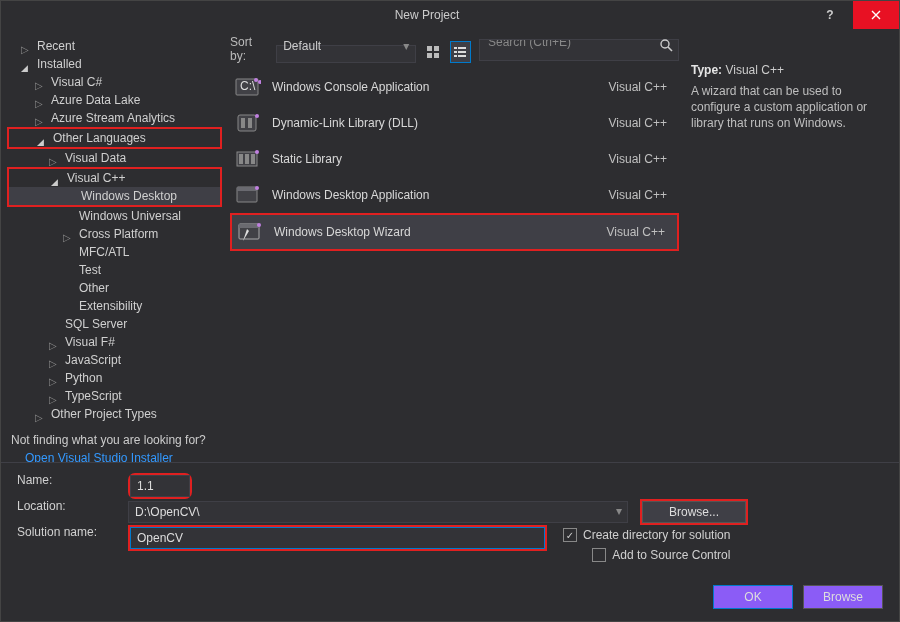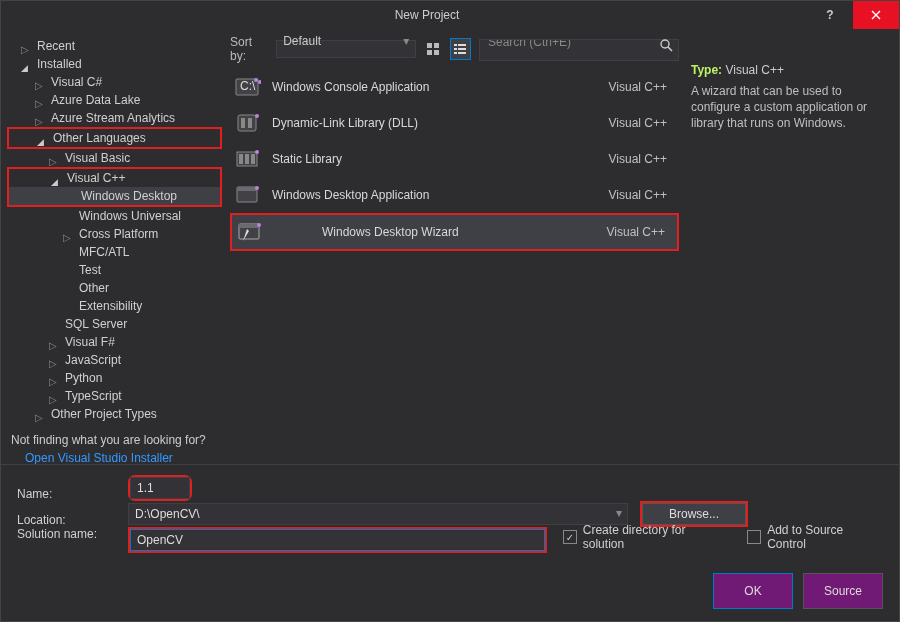--- a/index.html
+++ b/index.html
@@ -23,66 +23,66 @@
   .exp { width:12px; height:12px; display:inline-block; margin-right:4px; position:relative; }
   .exp.collapsed::before{ content:"▷"; color:#888; font-size:10px; position:static; border:none;}
   .exp.expanded::before{ content:"◢"; color:#ccc; font-size:9px; position:static; border:none;}
   .tnode.sel { background:#3f3f46; }
   .redbox { border:2px solid #e02020; }
   .ind1{padding-left:14px;} .ind2{padding-left:28px;} .ind3{padding-left:42px;} .ind4{padding-left:56px;}
   .treefoot { margin-top:auto; padding:10px 4px 0 4px;}
   .link { color:#3399ff; cursor:pointer; }
 
   
-  .ctoolbar { display:flex; align-items:center; height:28px; gap:6px; }
+  .ctoolbar { display:flex; align-items:flex-end; height:28px; gap:6px; }
   .ctoolbar .lbl { color:#bbb; }
   .ctoolbar .sortsel { flex:0 0 140px; height:17px; background:#333337; border:1px solid #3f3f46; color:#ccc; padding:0 18px 16px 6px; display:flex; align-items:center; position:relative;}
   .ctoolbar .sortsel::after{content:"▾"; position:absolute; right:6px; color:#888;}
   .viewbtn { width:22px; height:22px; display:flex; align-items:center; justify-content:center; border:1px solid transparent; }
   .viewbtn.active { background:#3f3f46; border-color:#007acc; }
   .searchbox { flex:1; position:relative; margin-left:auto; }
   .searchbox input { width:100%; height:22px; background:#333337; border:1px solid #3f3f46; color:#ccc; padding:0 26px 16px 8px; }
   .searchbox .sicon { position:absolute; right:6px; top:3px; color:#ccc; }
 
   
   .tmpllist { margin-top:6px; display:flex; flex-direction:column; }
   .tmpl { display:flex; align-items:center; height:36px; padding:0 4px; }
   .tmpl .ticon { width:28px; height:28px; margin-right:10px; display:flex; align-items:center; justify-content:center; }
   .tmpl .tname { flex:1; color:#d8d8d8; }
   .tmpl .tlang { color:#c0c0c0; padding-right:8px; }
-  .tmpl.sel { background:#3f3f46;gap:48px; }
+  .tmpl.sel { background:#3f3f46; }
   .tmpl.sel.redwrap { border:2px solid #e02020; height:38px;}
 
   .ticon svg { display:block; }
 
   
   .rightpane .typeline { color:#ccc; margin-bottom:6px; }
-  .rightpane .typeline b { color:#bef264; }
+  .rightpane .typeline b { color:#e5e5e5; }
   .rightpane .desc { color:#bfbfbf; line-height:1.35; }
 
   
   .bottom { border-top:1px solid #3f3f46; padding:10px 16px 10px 16px; }
-  .frow { display:flex; align-items:flex-end; height:26px; gap:6px; }
+  .frow { display:flex; align-items:flex-start; height:26px; gap:6px; }
   .frow .flabel { width:105px; color:#d0d0d0; }
   .frow .finput-wrap{flex:1; display:flex; align-items:center; gap:6px;}
   .finput { height:22px; background:#333337; border:1px solid #3f3f46; color:#ddd; padding:0 6px; }
   .finput.name { width:500px; }
   .finput.loc { width:500px; }
   .locwrap{position:relative;}
   .locwrap::after{content:"▾"; position:absolute; right:6px; top:3px; color:#888; pointer-events:none;}
   .finput.sol { width:500px; }
   .btn { height:22px; background:#3f3f46; border:1px solid #555; color:#ddd; padding:0 14px; display:inline-flex; align-items:center; justify-content:center; cursor:pointer; }
   .chkrow { display:flex; align-items:center; gap:6px; color:#d0d0d0; height:20px;}
   .chk { width:14px; height:14px; border:1px solid #888; display:inline-flex; align-items:center; justify-content:center; background:#2d2d30; font-size:10px; color:#ccc;}
   .chk.checked::before{content:"✓";}
-  .rightcol { display:flex; flex-direction:row; gap:20px; margin-left:10px;}
+  .rightcol { display:flex; flex-direction:column; gap:0; margin-left:10px;align-items:flex-end;}
 
   
   .dlgbtns { display:flex; justify-content:flex-end; gap:10px; padding:10px 16px 12px; }
-  .dbtn { width:80px; height:36px; background:#701a75; border:1px solid #555; color:#ddd; display:flex; align-items:center; justify-content:center; cursor:pointer;}
+  .dbtn { width:80px; height:24px; background:#8b5cf6; border:1px solid #555; color:#ddd; display:flex; align-items:center; justify-content:center; cursor:pointer;}
   .dbtn.primary { border-color:#007acc; }
 
   ::placeholder{color:#888;}
 </style>
 </head>
 <body>
 
 <div class="titlebar">
   <span style="width:46px"></span>
   <div class="title">New Project</div>
@@ -120,21 +120,21 @@
       </div>
 
     <div class="redbox" style="padding:0;">
       <div class="tnode ind2">
           <span class="exp expanded"></span>
           <span>Other Languages</span>
         </div>
     </div>
     <div class="tnode ind3">
         <span class="exp collapsed"></span>
-        <span>Visual Basic</span>
+        <span>Visual Data</span>
       </div>
 
     <div class="redbox">
       <div class="tnode ind3">
           <span class="exp expanded"></span>
           <span>Visual C++</span>
         </div>
       <div class="tnode ind4 sel">
           <span style="width:16px;display:inline-block"></span>
           <span>Windows Desktop</span>
@@ -335,14 +335,14 @@
             <span class="chk"></span>
             <span>Add to Source Control</span>
           </div>
       </div>
     </div>
   </div>
 </div>
 
 <div class="dlgbtns">
   <div class="dbtn primary">OK</div>
-  <div class="dbtn">Source</div>
+  <div class="dbtn">Browse</div>
 </div>
 
 </body></html>

